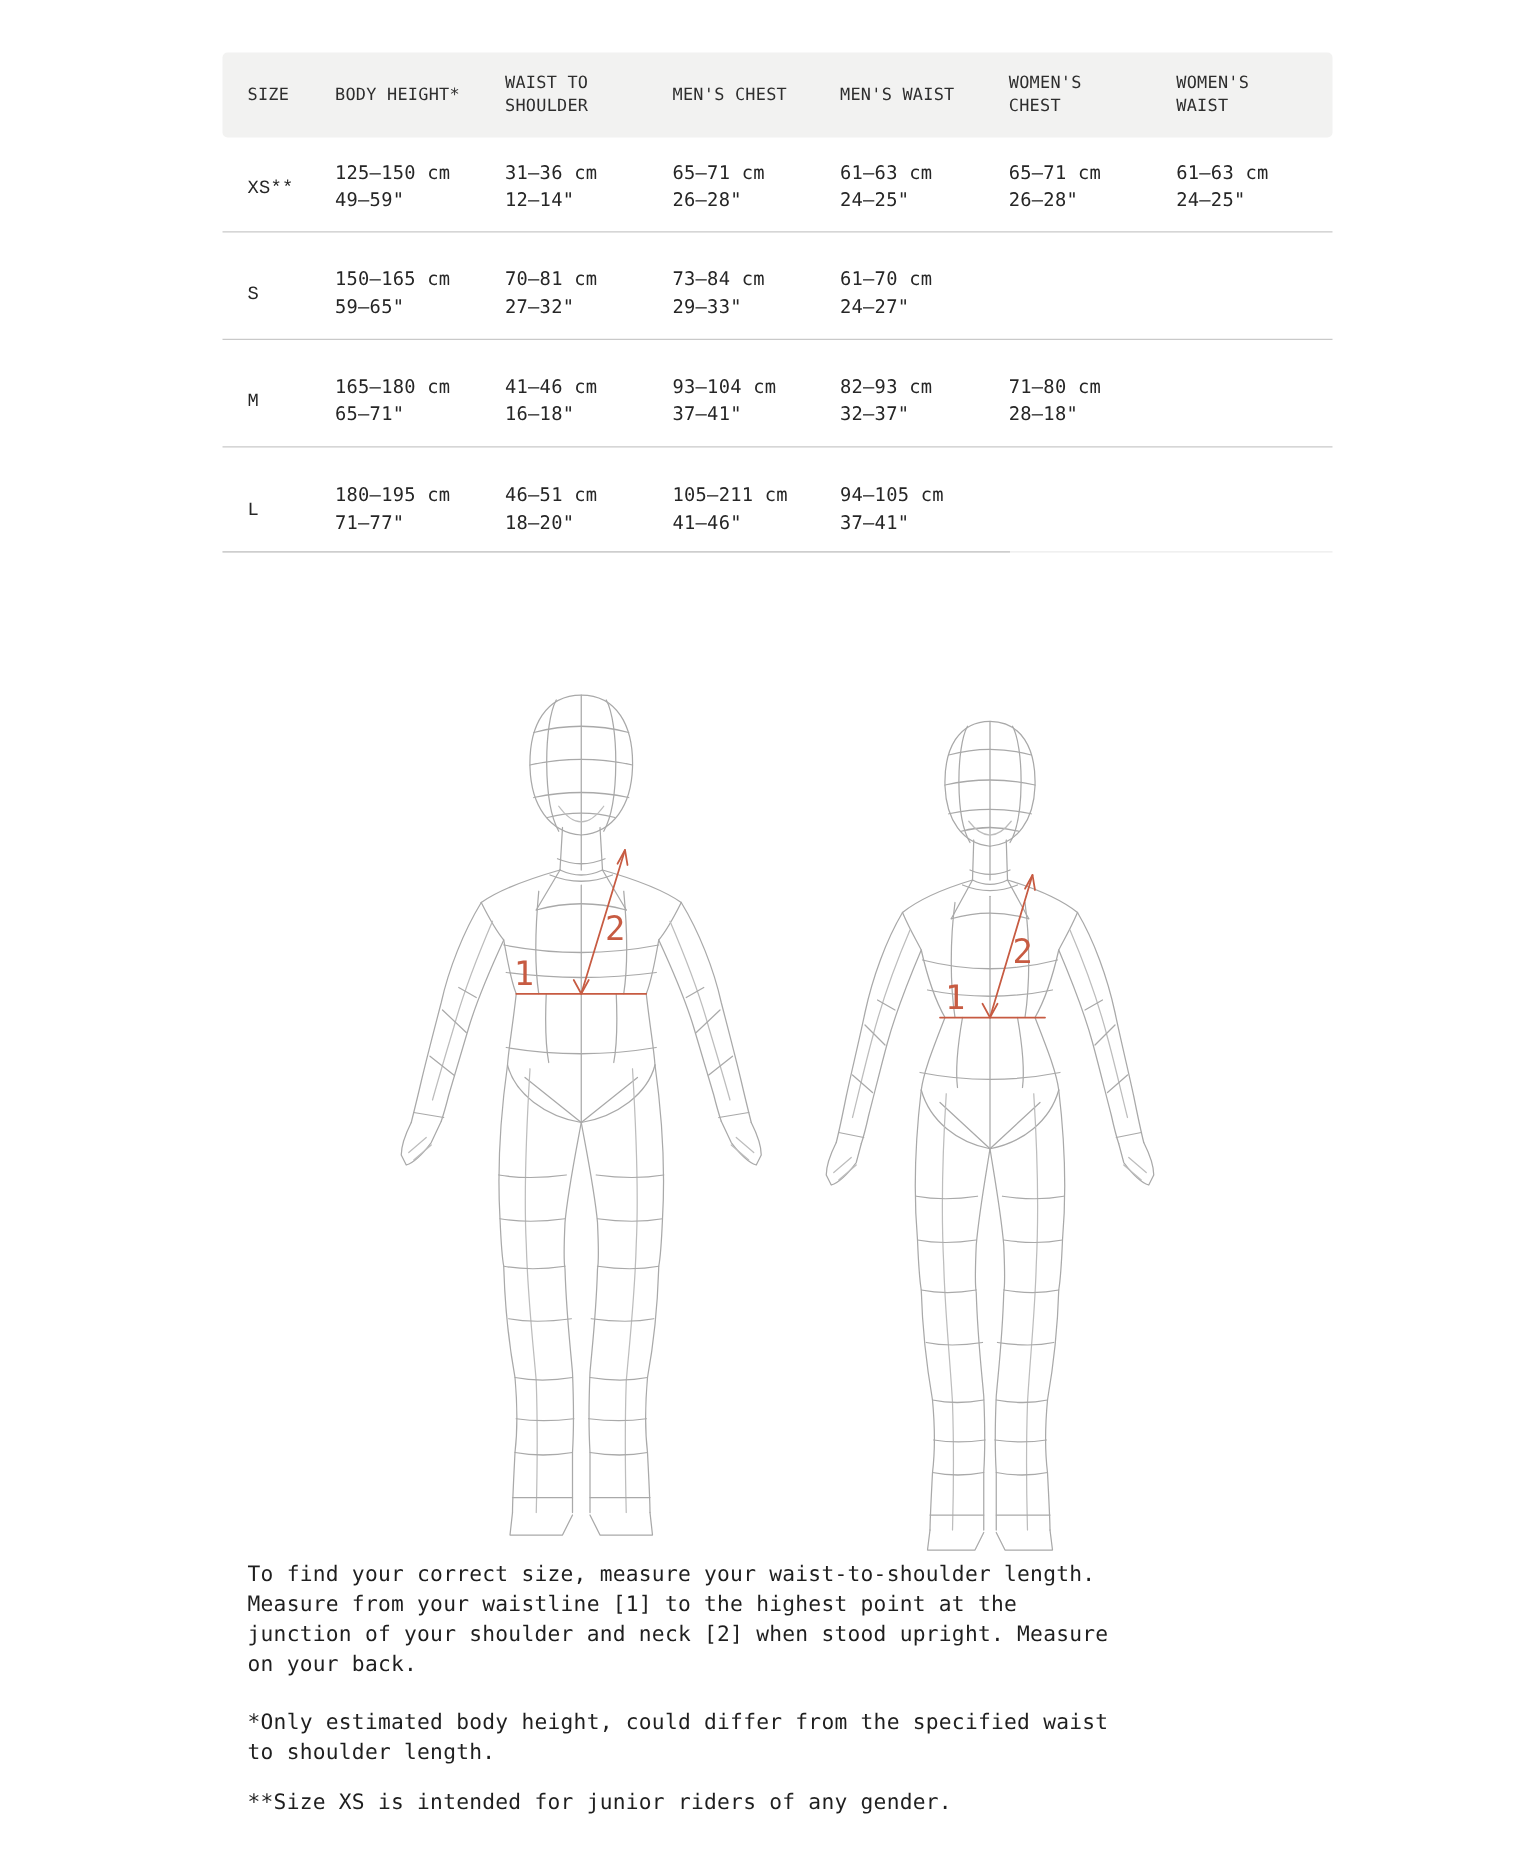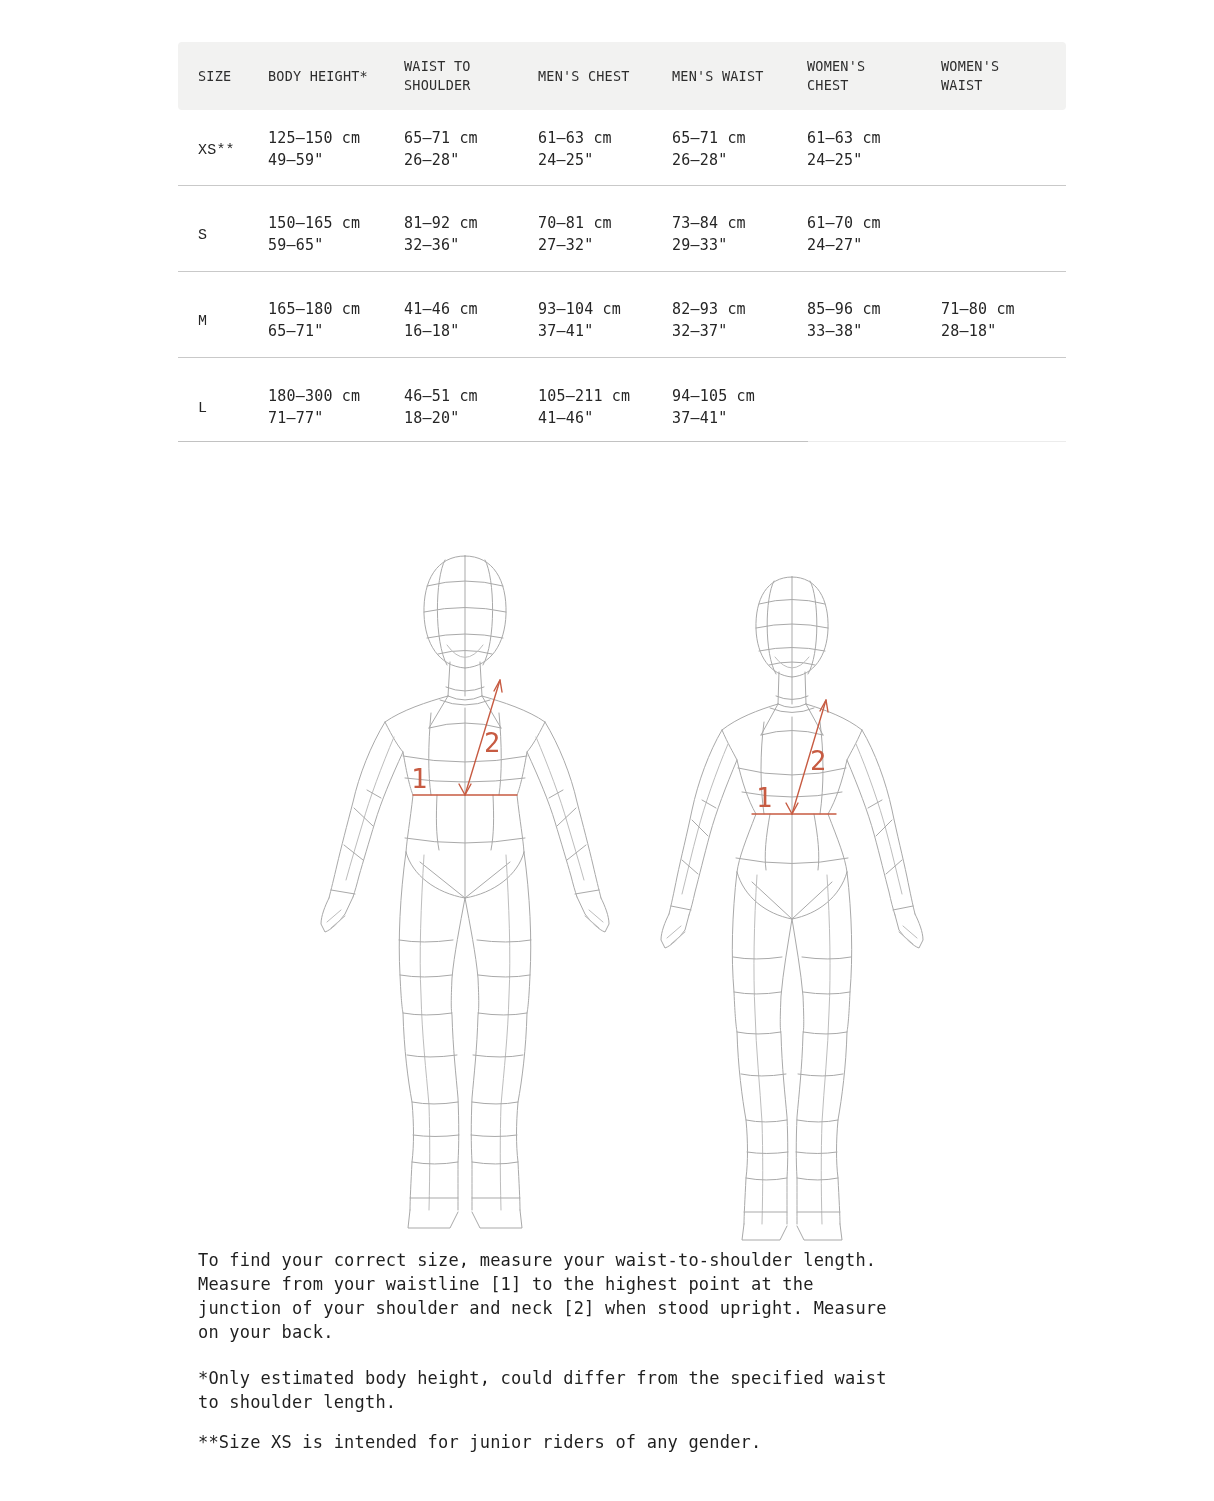--- a/index.html
+++ b/index.html
@@ -104,63 +104,61 @@
       <div class="cell">WOMEN'S
 CHEST</div>
       <div class="cell">WOMEN'S
 WAIST</div>
     </div>
 
     <div class="t-grid t-row row-xs">
       <div class="cell size-cell"><span>XS**</span></div>
       <div class="cell">125–150 cm
 49–59"</div>
+      <div class="cell">31–36 cm
+12–14"</div>
       <div class="cell">65–71 cm
 26–28"</div>
       <div class="cell">61–63 cm
 24–25"</div>
       <div class="cell">65–71 cm
 26–28"</div>
       <div class="cell">61–63 cm
 24–25"</div>
     </div>
 
     <div class="t-grid t-row row-s">
       <div class="cell size-cell"><span>S</span></div>
       <div class="cell">150–165 cm
 59–65"</div>
-      <div class="cell">81–92 cm
-32–36"</div>
       <div class="cell">70–81 cm
 27–32"</div>
       <div class="cell">73–84 cm
 29–33"</div>
       <div class="cell">61–70 cm
 24–27"</div>
     </div>
 
     <div class="t-grid t-row row-m">
       <div class="cell size-cell"><span>M</span></div>
       <div class="cell">165–180 cm
 65–71"</div>
       <div class="cell">41–46 cm
 16–18"</div>
       <div class="cell">93–104 cm
 37–41"</div>
       <div class="cell">82–93 cm
 32–37"</div>
-      <div class="cell">85–96 cm
-33–38"</div>
       <div class="cell">71–80 cm
 28–18"</div>
     </div>
 
     <div class="t-grid t-row row-l">
       <div class="cell size-cell"><span>L</span></div>
-      <div class="cell">180–300 cm
+      <div class="cell">180–195 cm
 71–77"</div>
       <div class="cell">46–51 cm
 18–20"</div>
       <div class="cell">105–211 cm
 41–46"</div>
       <div class="cell">94–105 cm
 37–41"</div>
       <div class="cell"></div>
       <div class="cell"></div>
     </div>

